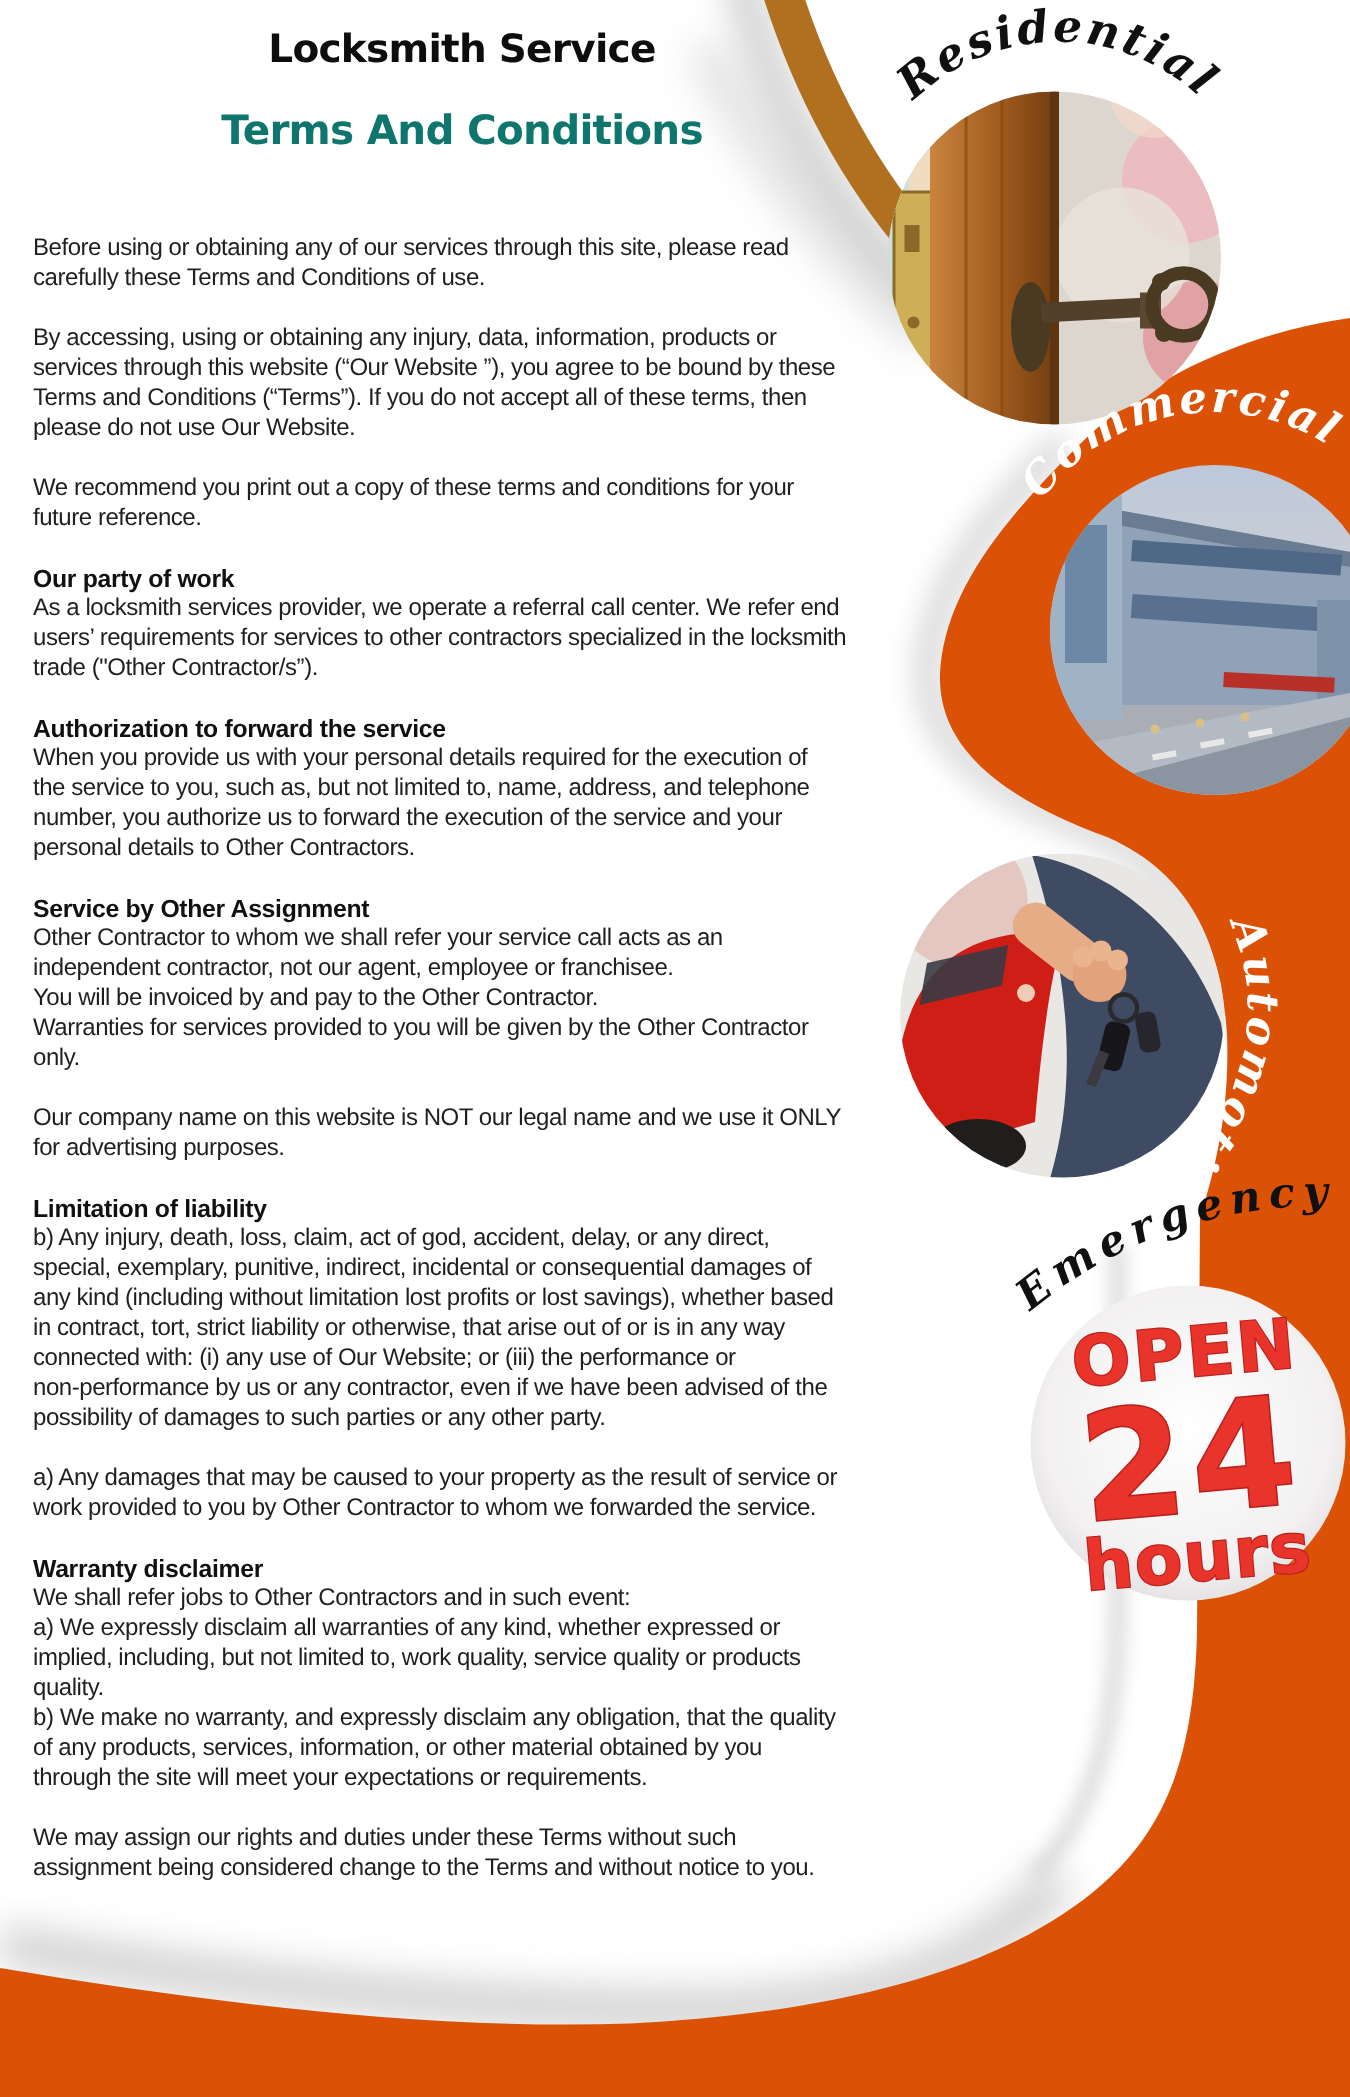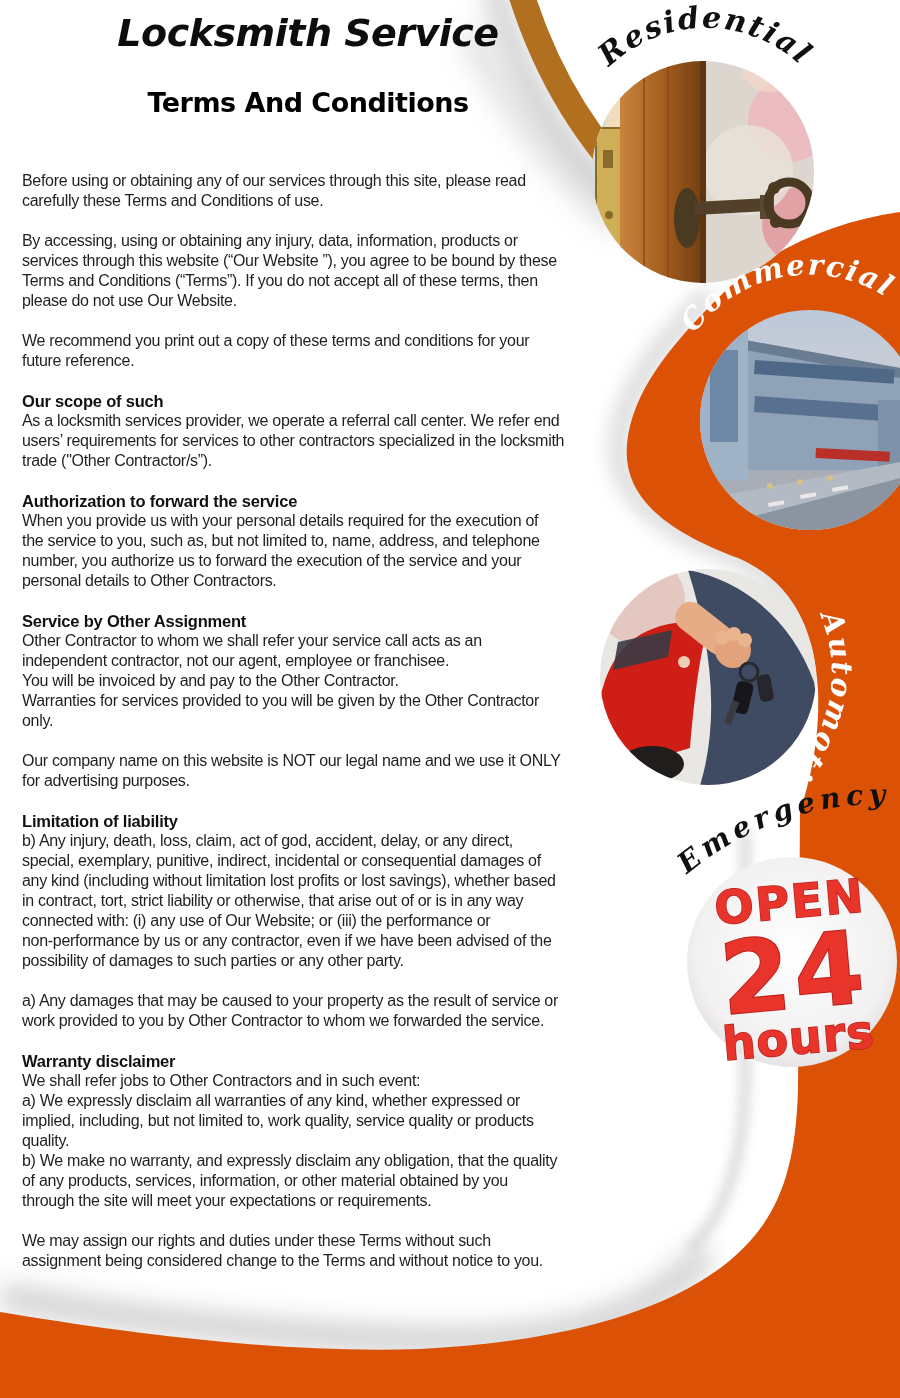--- a/index.html
+++ b/index.html
@@ -1,23 +1,23 @@
 <!DOCTYPE html>
 <html><head>
 <meta charset="utf-8">
 <style>
   html,body{margin:0;padding:0;background:#888;}
   .canvas{position:relative;width:900px;height:1398px;background:#ffffff;overflow:hidden;
           font-family:"Liberation Sans",sans-serif;margin:0 auto;}
   svg.deco{position:absolute;left:0;top:0;z-index:1;}
   .doc{position:absolute;left:22px;top:10px;width:572px;z-index:2;color:#1f1f1f;}
-  .title{font-family:"DejaVu Sans",sans-serif;font-weight:bold;font-size:38px;line-height:46px;
-         text-align:center;color:#0d0d0d;margin:0;letter-spacing:-0.5px;font-style:italic;}
+  .title{font-family:"DejaVu Sans",sans-serif;font-weight:bold;font-size:26px;line-height:46px;
+         text-align:center;color:#0d0d0d;margin:0;letter-spacing:-0.5px;}
   .subtitle{font-family:"DejaVu Sans",sans-serif;font-weight:bold;font-size:27px;line-height:32px;
-         text-align:center;color:#000000;margin:31px 0 0 0;letter-spacing:-0.5px;}
+         text-align:center;color:#0f766e;margin:16px 0 0 0;letter-spacing:-0.5px;}
   .para{white-space:pre;font-size:16px;line-height:20px;letter-spacing:-0.3px;margin:0 0 20px 0;}
   .para.first{margin-top:52px;}
   .shead{font-size:16.5px;font-weight:bold;line-height:20px;letter-spacing:-0.2px;margin:0;color:#111;}
   .script-label{font-family:"DejaVu Serif",serif;font-style:italic;font-weight:bold;}
   .badge-font{font-family:"DejaVu Sans",sans-serif;font-weight:bold;}
 </style>
 </head>
 <body>
 
 <div class="canvas">
@@ -181,21 +181,21 @@
 
     <p class="para first">Before using or obtaining any of our services through this site, please read
 carefully these Terms and Conditions of use.</p>
     <p class="para">By accessing, using or obtaining any injury, data, information, products or
 services through this website (“Our Website ”), you agree to be bound by these
 Terms and Conditions (“Terms”). If you do not accept all of these terms, then
 please do not use Our Website.</p>
     <p class="para">We recommend you print out a copy of these terms and conditions for your
 future reference.</p>
 
-    <h3 class="shead">Our scope of such</h3>
+    <h3 class="shead">Our party of work</h3>
     <p class="para">As a locksmith services provider, we operate a referral call center. We refer end
 users’ requirements for services to other contractors specialized in the locksmith
 trade ("Other Contractor/s”).</p>
 
     <h3 class="shead">Authorization to forward the service</h3>
     <p class="para">When you provide us with your personal details required for the execution of
 the service to you, such as, but not limited to, name, address, and telephone
 number, you authorize us to forward the execution of the service and your
 personal details to Other Contractors.</p>
 

